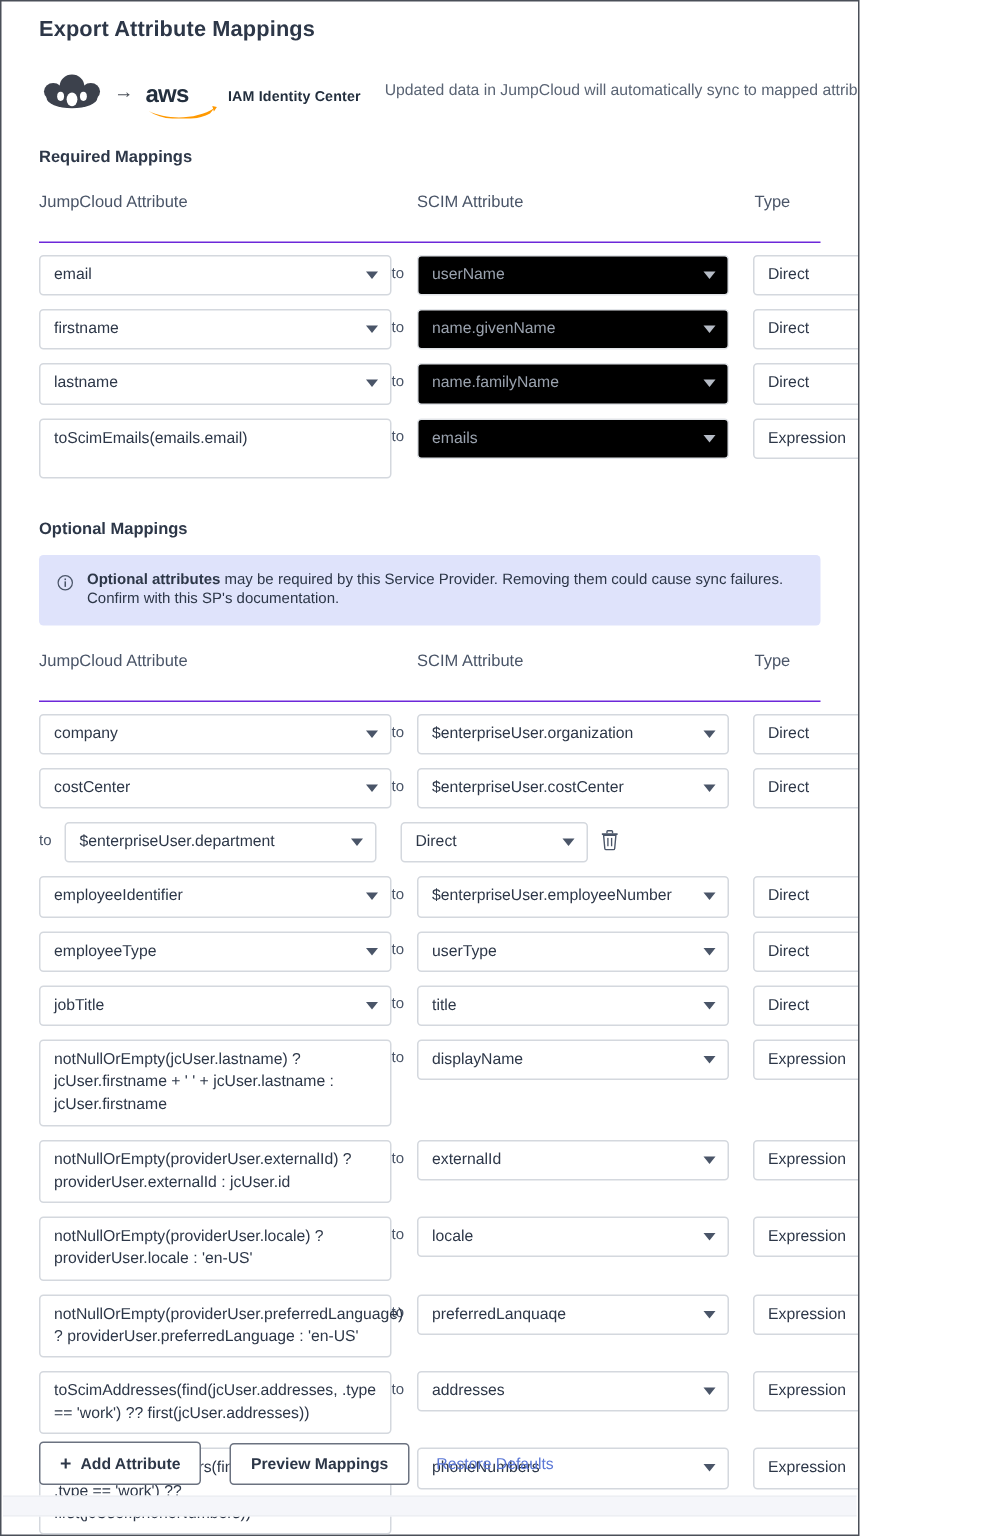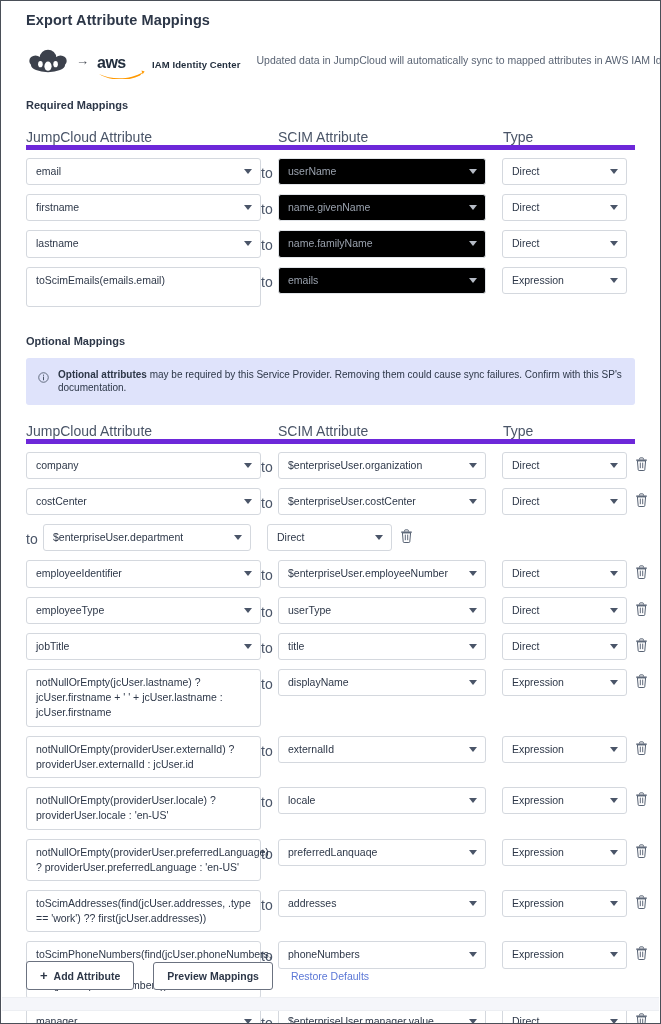--- a/index.html
+++ b/index.html
@@ -4,21 +4,21 @@
 <style>
   * { box-sizing: border-box; }
   html, body {
     margin: 0; padding: 0;
     background: #ffffff;
     font-family: "Liberation Sans", sans-serif;
   }
   body { width: 661px; height: 1024px; overflow: hidden; }
 
   .page {
-    width: 661px; height: 1024px;
+    width: 573px; height: 1024px;
     background: #ffffff;
     border: 1px solid #4a4f58;
     position: relative;
     overflow: hidden;
   }
 
   .content { padding: 0 25px; }
 
   
   .page-title {
@@ -87,41 +87,41 @@
     font-size: 10px;
     color: #2d3748;
     line-height: 1.35;
   }
   .info-text b { font-weight: bold; }
 
   
   .col-head {
     display: flex;
     margin-top: 18px;
-    padding-bottom: 0;
-    border-bottom: 5px solid #6d28d9;
-    font-size: 14px;
+    padding-bottom: 20px;
+    border-bottom: 1px solid #6d28d9;
+    font-size: 11px;
     color: #4a5568;
   }
   .col-head .c1 { width: 252px; flex: none; }
   .col-head .c2 { width: 225px; flex: none; }
   .col-head .c3 { flex: 1; }
 
   
   .rows { margin-top: 8px; }
   .row {
     display: flex;
     align-items: flex-start;
     margin-bottom: 9px;
   }
 
   .cell-src { width: 235px; flex: none; }
   .to-word {
     width: 17px; flex: none;
-    font-size: 14px;
+    font-size: 10px;
     color: #4a5568;
     text-align: left;
     padding-top: 7px;
   }
   .cell-dst { width: 208px; flex: none; margin-left: 0px; }
   .cell-type { width: 125px; flex: none; margin-left: 16px; }
   .cell-del { width: 28px; flex: none; padding-top: 5px; text-align: center; }
 
   .field {
     position: relative;

